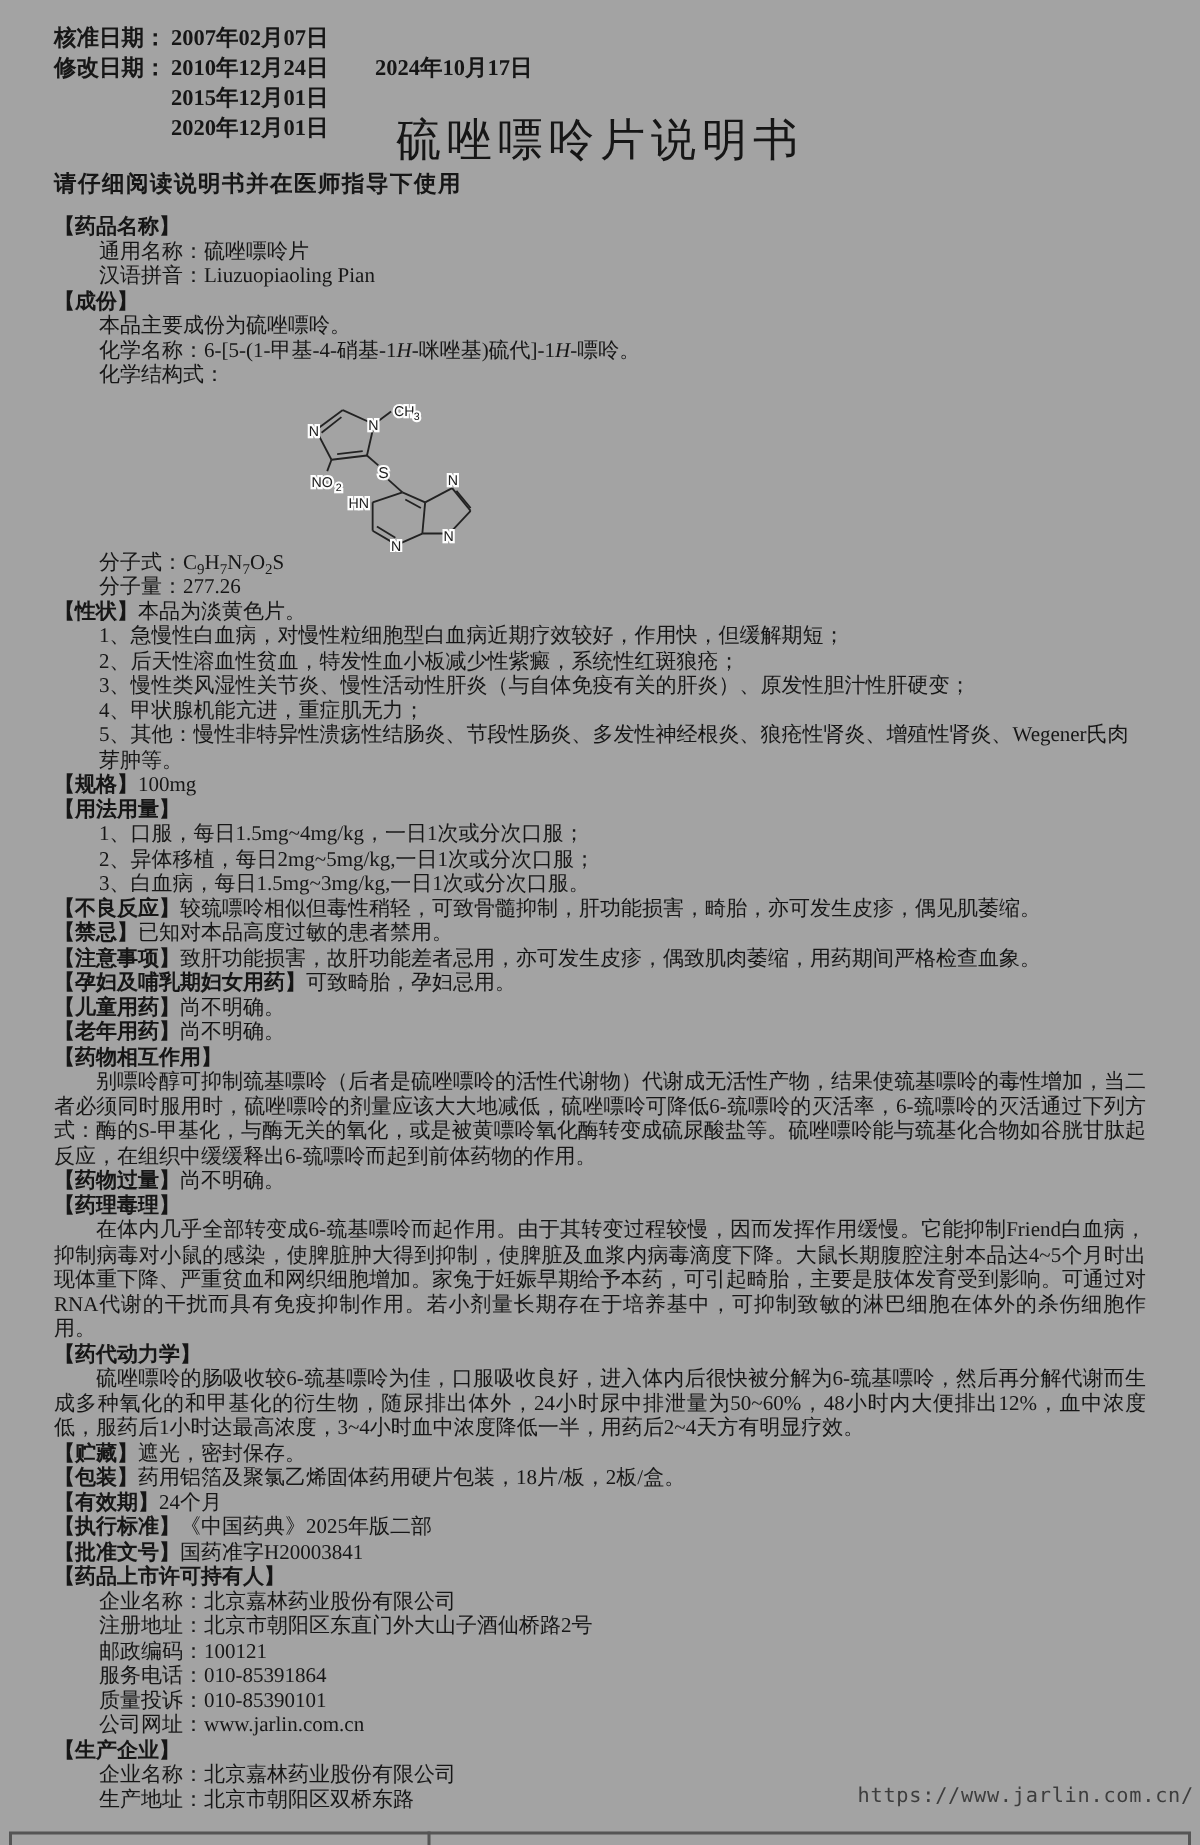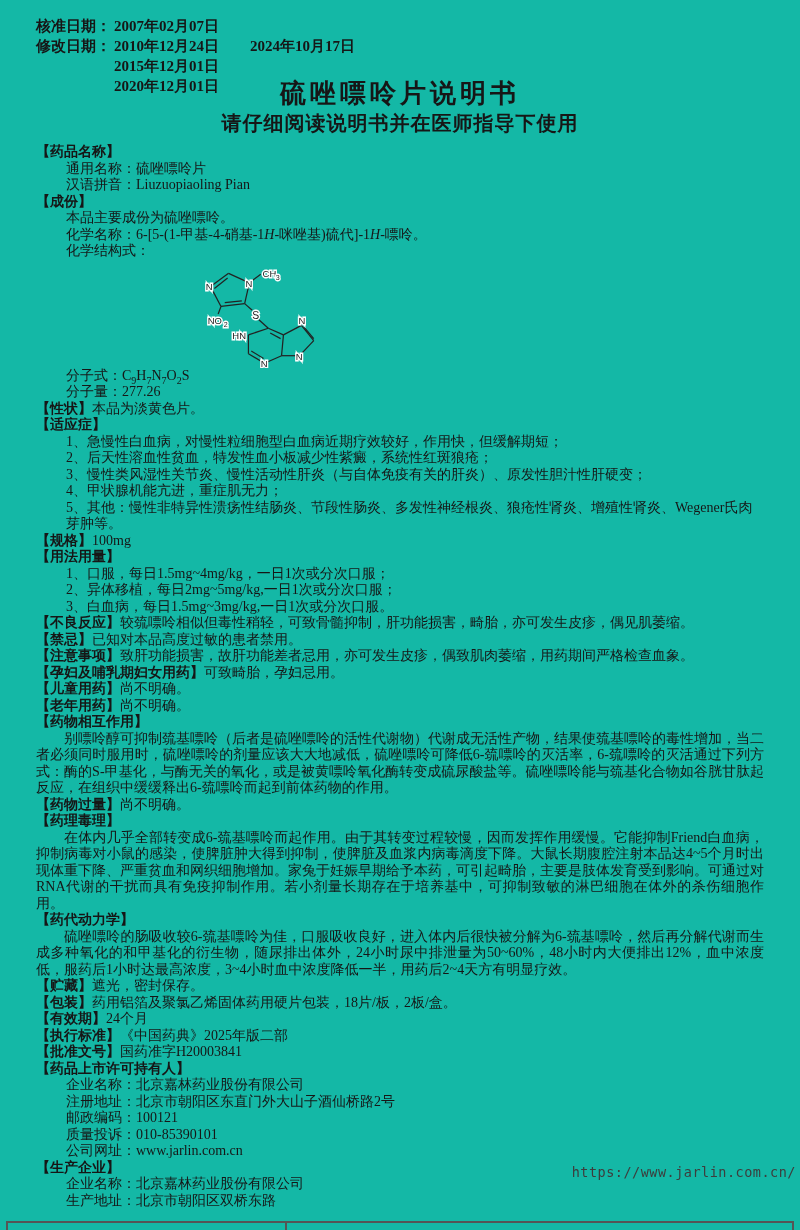--- a/index.html
+++ b/index.html
@@ -1,52 +1,52 @@
 <!DOCTYPE html>
 <html><head>
 <meta charset="utf-8">
 <style>
   html,body{margin:0;padding:0;background:#e8e8e8;}
   .page{
     position:relative;
     width:800px;height:1230px;
     margin:0 auto;
-    background:#14b8a6;
+    background:#a3a3a3;
     box-sizing:border-box;
     padding:16px 36px 0 36px;
     overflow:hidden;
     font-family:"Liberation Serif","DejaVu Serif",serif;
     color:#161616;
     font-size:14px;
     line-height:16.5px;
   }
   .dates{font-weight:bold;font-size:15px;}
   .drow{display:grid;grid-template-columns:78px 136px auto;line-height:20px;}
   .doc-title{
-    text-align:center;font-size:26px;font-weight:bold;
+    text-align:center;font-size:30px;font-weight:normal;
     letter-spacing:4px;line-height:32px;margin-top:-18px;
   }
   .doc-subtitle{
-    text-align:center;font-size:20px;font-weight:bold;
+    font-size:15px;font-weight:bold;
     letter-spacing:1px;line-height:26px;
   }
   .body-block{margin-top:8px;}
   .ln{min-height:16.5px;}
   .sec-h{font-weight:bold;}
   .inline-h{font-weight:bold;}
   .ind{padding-left:30px;}
   .para{text-indent:2em;text-align:justify;}
   .it{font-style:italic;}
   sub{font-size:10px;line-height:0;}
   .struct-wrap{margin:2px 0 0 145px;height:106px;}
   svg text{font-family:"Liberation Sans","DejaVu Sans",sans-serif;
     paint-order:stroke;stroke:#fdfdfd;stroke-width:3px;fill:#222;}
   svg line{stroke:#222;stroke-width:1.3;}
   .footer-url{
-    position:absolute;top:1164px;right:4px;
+    position:absolute;top:1189px;right:4px;
     font-family:"DejaVu Sans Mono","Liberation Mono",monospace;
     font-size:13.5px;color:#3d3d3d;letter-spacing:.5px;
   }
   .footer-box{
     position:absolute;top:1221px;left:6px;right:6px;height:30px;
     border:2px solid #555;background:transparent;
   }
   .footer-box-divider{
     position:absolute;top:1221px;left:285px;width:2px;height:12px;background:#555;
   }
@@ -137,21 +137,20 @@
         <text x="120" y="65" font-size="10">N</text>
         <text x="117" y="104" font-size="10">N</text>
       </svg>
     </div>
 
     <div class="ln ind"><span>分子式：</span><span>C</span><sub>9</sub><span>H</span><sub>7</sub><span>N</span><sub>7</sub><span>O</span><sub>2</sub><span>S</span></div>
     <div class="ln ind"><span>分子量：</span><span>277.26</span></div>
 
     <div class="ln"><span class="inline-h">【性状】</span><span>本品为淡黄色片。</span></div>
 
-    <div class="ln sec-h">【适应症】</div>
     <div class="ln ind">1、急慢性白血病，对慢性粒细胞型白血病近期疗效较好，作用快，但缓解期短；</div>
     <div class="ln ind">2、后天性溶血性贫血，特发性血小板减少性紫癜，系统性红斑狼疮；</div>
     <div class="ln ind">3、慢性类风湿性关节炎、慢性活动性肝炎（与自体免疫有关的肝炎）、原发性胆汁性肝硬变；</div>
     <div class="ln ind">4、甲状腺机能亢进，重症肌无力；</div>
     <div class="ln ind">5、其他：慢性非特异性溃疡性结肠炎、节段性肠炎、多发性神经根炎、狼疮性肾炎、增殖性肾炎、Wegener氏肉芽肿等。</div>
 
     <div class="ln"><span class="inline-h">【规格】</span><span>100mg</span></div>
 
     <div class="ln sec-h">【用法用量】</div>
     <div class="ln ind">1、口服，每日1.5mg~4mg/kg，一日1次或分次口服；</div>
@@ -179,20 +178,21 @@
     <div class="ln"><span class="inline-h">【贮藏】</span><span>遮光，密封保存。</span></div>
     <div class="ln"><span class="inline-h">【包装】</span><span>药用铝箔及聚氯乙烯固体药用硬片包装，18片/板，2板/盒。</span></div>
     <div class="ln"><span class="inline-h">【有效期】</span><span>24个月</span></div>
     <div class="ln"><span class="inline-h">【执行标准】</span><span>《中国药典》2025年版二部</span></div>
     <div class="ln"><span class="inline-h">【批准文号】</span><span>国药准字H20003841</span></div>
 
     <div class="ln sec-h">【药品上市许可持有人】</div>
     <div class="ln ind">企业名称：北京嘉林药业股份有限公司</div>
     <div class="ln ind">注册地址：北京市朝阳区东直门外大山子酒仙桥路2号</div>
     <div class="ln ind">邮政编码：100121</div>
+    <div class="ln ind">服务电话：010-85391864</div>
     <div class="ln ind">质量投诉：010-85390101</div>
     <div class="ln ind">公司网址：www.jarlin.com.cn</div>
 
     <div class="ln sec-h">【生产企业】</div>
     <div class="ln ind">企业名称：北京嘉林药业股份有限公司</div>
     <div class="ln ind">生产地址：北京市朝阳区双桥东路</div>
 
   </div>
 
   <div class="footer-url">https://www.jarlin.com.cn/</div>

